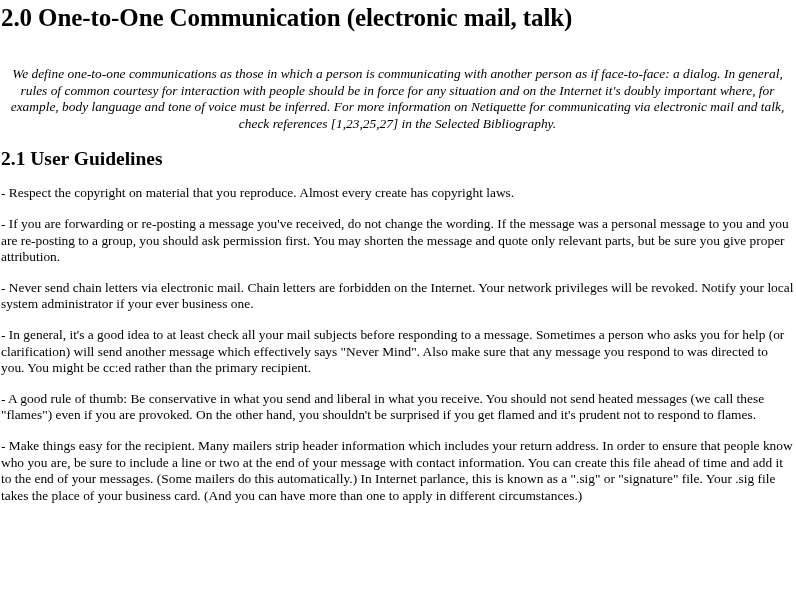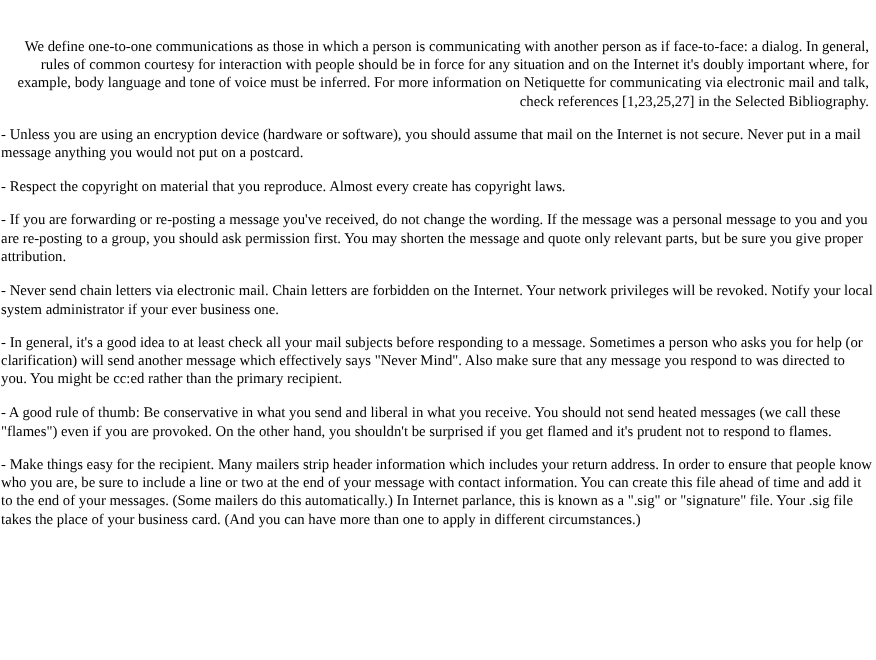--- a/index.html
+++ b/index.html
@@ -22,23 +22,24 @@
     }
     h1 {
       font-size: 25px;
       font-weight: bold;
       margin: 0;
       padding-top: 4px;
       line-height: 28px;
       letter-spacing: -0.1px;
     }
     .intro {
-      text-align: right;
+      text-align: center;
       margin: 34px 0 0 0;
       padding: 0 4px;
+      font-style: italic;
     }
     h2 {
       font-size: 19.5px;
       font-weight: bold;
       margin: 15px 0 0 0;
       line-height: 24px;
     }
     h3 {
       font-size: 15px;
       font-weight: bold;
@@ -49,24 +50,25 @@
       margin: 14px 0 0 0;
     }
     p.item.first {
       margin-top: 15px;
     }
   </style>
 </head>
 <body>
 
 <div class="page">
+  <h1>2.0 One-to-One Communication (electronic mail, talk)</h1>
   <p class="intro">We define one-to-one communications as those in which a person is communicating with another person as if face-to-face: a dialog. In general, rules of common courtesy for interaction with people should be in force for any situation and on the Internet it's doubly important where, for example, body language and tone of voice must be inferred. For more information on Netiquette for communicating via electronic mail and talk, check references [1,23,25,27] in the Selected Bibliography.</p>
 
+  <h2>2.1 User Guidelines</h2>
 
-  <p class="item">- Unless you are using an encryption device (hardware or software), you should assume that mail on the Internet is not secure. Never put in a mail message anything you would not put on a postcard.</p>
   <p class="item">- Respect the copyright on material that you reproduce. Almost every create has copyright laws.</p>
   <p class="item">- If you are forwarding or re-posting a message you've received, do not change the wording. If the message was a personal message to you and you are re-posting to a group, you should ask permission first. You may shorten the message and quote only relevant parts, but be sure you give proper attribution.</p>
   <p class="item">- Never send chain letters via electronic mail. Chain letters are forbidden on the Internet. Your network privileges will be revoked. Notify your local system administrator if your ever business one.</p>
   <p class="item">- In general, it's a good idea to at least check all your mail subjects before responding to a message. Sometimes a person who asks you for help (or clarification) will send another message which effectively says "Never Mind". Also make sure that any message you respond to was directed to you. You might be cc:ed rather than the primary recipient.</p>
   <p class="item">- A good rule of thumb: Be conservative in what you send and liberal in what you receive. You should not send heated messages (we call these "flames") even if you are provoked. On the other hand, you shouldn't be surprised if you get flamed and it's prudent not to respond to flames.</p>
   <p class="item">- Make things easy for the recipient. Many mailers strip header information which includes your return address. In order to ensure that people know who you are, be sure to include a line or two at the end of your message with contact information. You can create this file ahead of time and add it to the end of your messages. (Some mailers do this automatically.) In Internet parlance, this is known as a ".sig" or "signature" file. Your .sig file takes the place of your business card. (And you can have more than one to apply in different circumstances.)</p>
 
 </div>
 
 </body></html>

